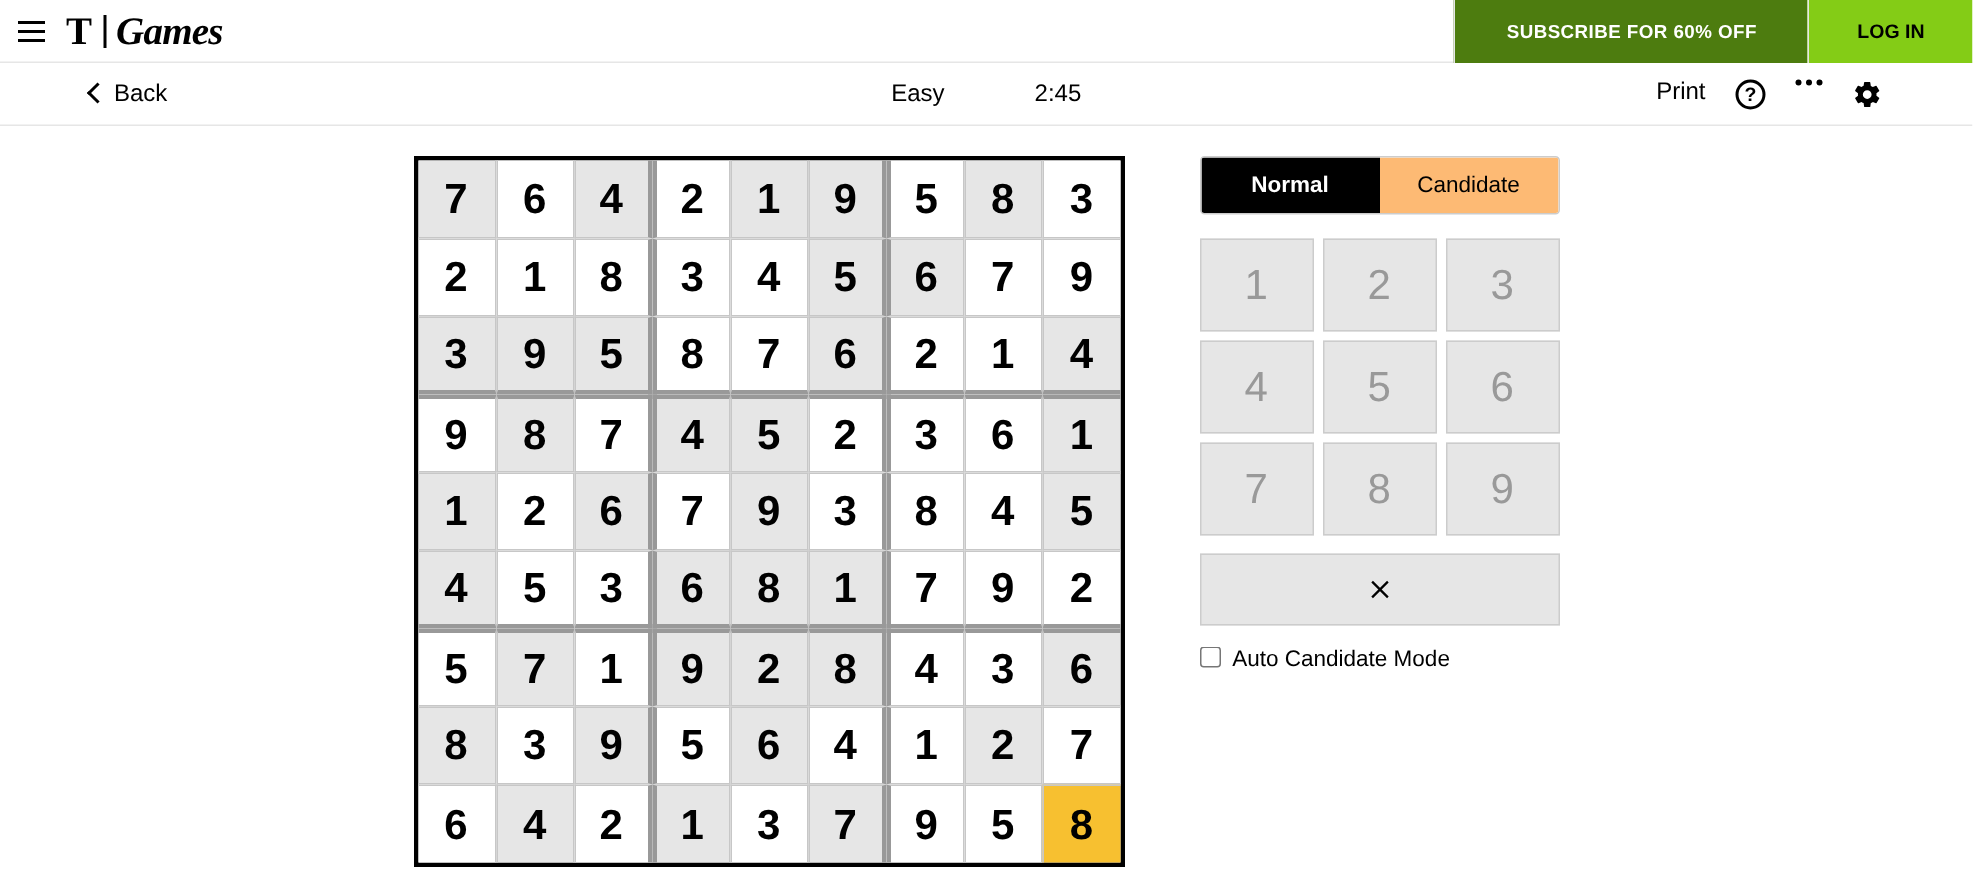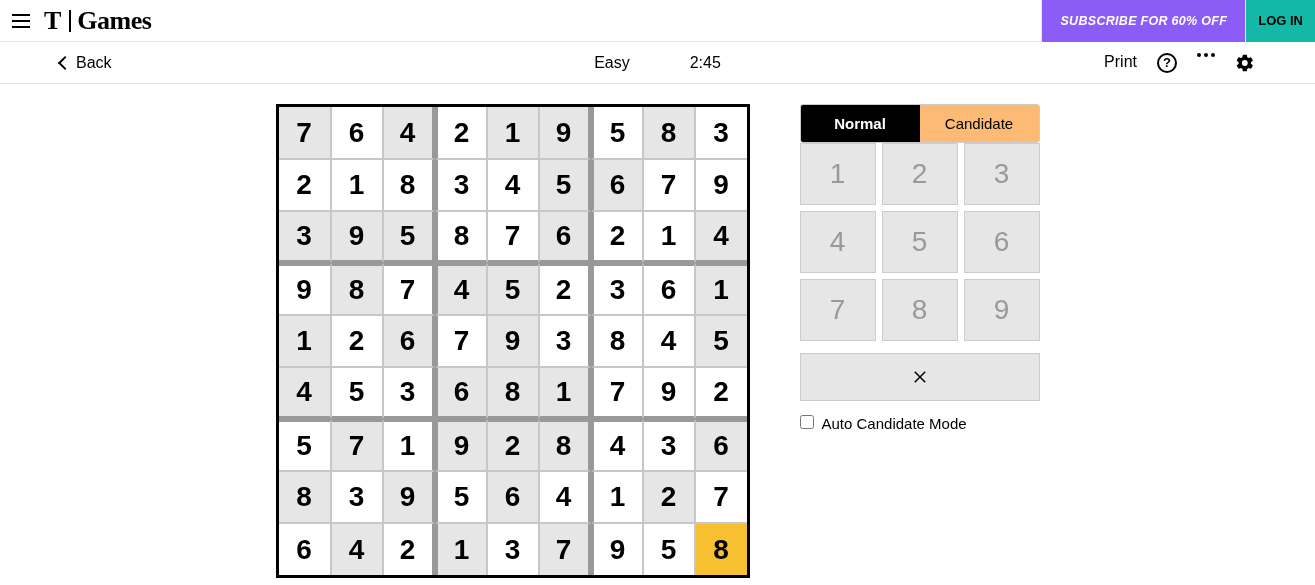--- a/index.html
+++ b/index.html
@@ -3,25 +3,25 @@
 <meta charset="utf-8">
 <style>
 * { margin:0; padding:0; box-sizing:border-box; }
 body { font-family: -apple-system, Helvetica, Arial, sans-serif; background:#fff; color:#000; }
 
 
 .top-header { display:flex; align-items:center; height:42px; border-bottom:1px solid #e6e6e6; padding:0 0 0 8px; }
 .menu-icon { width:22px; height:22px; display:flex; flex-direction:column; justify-content:center; gap:4px; cursor:pointer; margin-right:10px; margin-left:4px;}
 .menu-icon span { display:block; height:2px; background:#000; width:18px; }
 .logo-t { font-family: "Old English Text MT", serif; font-weight:bold; font-size:26px; margin-right:2px; }
-.logo-games { font-family: Georgia, serif; font-weight:bold; font-size:26px; letter-spacing:-0.5px;}
+.logo-games { font-family: Georgia, serif; font-weight:bold; font-size:26px; letter-spacing:-0.5px;font-style:italic;}
 .logo-sep { width:2px; height:22px; background:#000; margin:0 6px; }
 .spacer { flex:1; }
-.subscribe-btn { background:#8b5cf6; color:#fff; font-weight:700; font-size:12.5px; letter-spacing:0.3px; padding:0 18px; height:42px; display:flex; align-items:center; cursor:pointer; border-left:1px solid #e6e6e6;font-style:italic;}
-.login-btn { background:#14b8a6; color:#000; font-weight:700; font-size:13px; padding:0 12px; height:42px; display:flex; align-items:center; cursor:pointer; border-left:1px solid #e6e6e6; }
+.subscribe-btn { background:#4d7c0f; color:#fff; font-weight:700; font-size:12.5px; letter-spacing:0.3px; padding:0 34px; height:42px; display:flex; align-items:center; cursor:pointer; border-left:1px solid #e6e6e6;}
+.login-btn { background:#84cc16; color:#000; font-weight:700; font-size:13px; padding:0 32px; height:42px; display:flex; align-items:center; cursor:pointer; border-left:1px solid #e6e6e6; }
 
 
 .toolbar { display:flex; align-items:center; height:42px; border-bottom:1px solid #e6e6e6; padding:0 60px 0 60px; font-size:16px; }
 .back { display:flex; gap:6px; cursor:pointer; font-size:16px;}
 .chevron-left::before { content:""; display:inline-block; width:8px; height:8px; border-left:2px solid #000; border-bottom:2px solid #000; transform:rotate(45deg); }
 .tb-center { position:absolute; left:50%; transform:translateX(-50%); display:flex; gap:60px; }
 .tb-right { margin-left:auto; display:flex; align-items:flex-start; gap:20px; }
 .icon-circle-q { width:20px; height:20px; border:2px solid #000; border-radius:50%; display:flex; align-items:center; justify-content:center; font-size:13px; font-weight:700; cursor:pointer;}
 .icon-dots { display:flex; gap:3px; cursor:pointer;}
 .icon-dots span { width:4px; height:4px; background:#000; border-radius:50%; }
@@ -43,21 +43,21 @@
 .cell[data-col="8"] { border-right:none; }
 .cell[data-row="0"] { border-top:none; }
 .cell[data-row="8"] { border-bottom:none; }
 .cell[data-col="2"], .cell[data-col="5"] { border-right:3px solid #999; }
 .cell[data-col="3"], .cell[data-col="6"] { border-left:3px solid #999; }
 .cell[data-row="2"], .cell[data-row="5"] { border-bottom:3px solid #999; }
 .cell[data-row="3"], .cell[data-row="6"] { border-top:3px solid #999; }
 
 
 .panel { width:240px; }
-.mode-toggle { display:flex; border:1px solid #ccc; border-radius:3px; overflow:hidden; margin-bottom:0;}
+.mode-toggle { display:flex; border:1px solid #ccc; border-radius:3px; overflow:hidden; margin-bottom:16px;}
 .mode-btn { flex:1; text-align:center; padding:10px 0; font-size:15px; cursor:pointer; background:#fdba74;}
 .mode-btn.active { background:#000; color:#fff; font-weight:600;}
 .keypad { display:grid; grid-template-columns:repeat(3,76px); grid-template-rows:repeat(3,62px); gap:6px; margin-bottom:12px;}
 .key { border:1px solid #ccc; background:#e6e6e6; display:flex; align-items:center; justify-content:center; font-size:28px; color:#999; cursor:pointer; font-family: Arial, sans-serif;}
 .erase { width:240px; height:48px; border:1px solid #ccc; background:#e6e6e6; display:flex; align-items:center; justify-content:center; cursor:pointer; margin-bottom:14px;}
 .erase svg { width:18px; height:18px; }
 .auto-cand { display:flex; gap:8px; font-size:15px;}
 .auto-cand input { width:14px; height:14px; }
 </style>
 </head>

